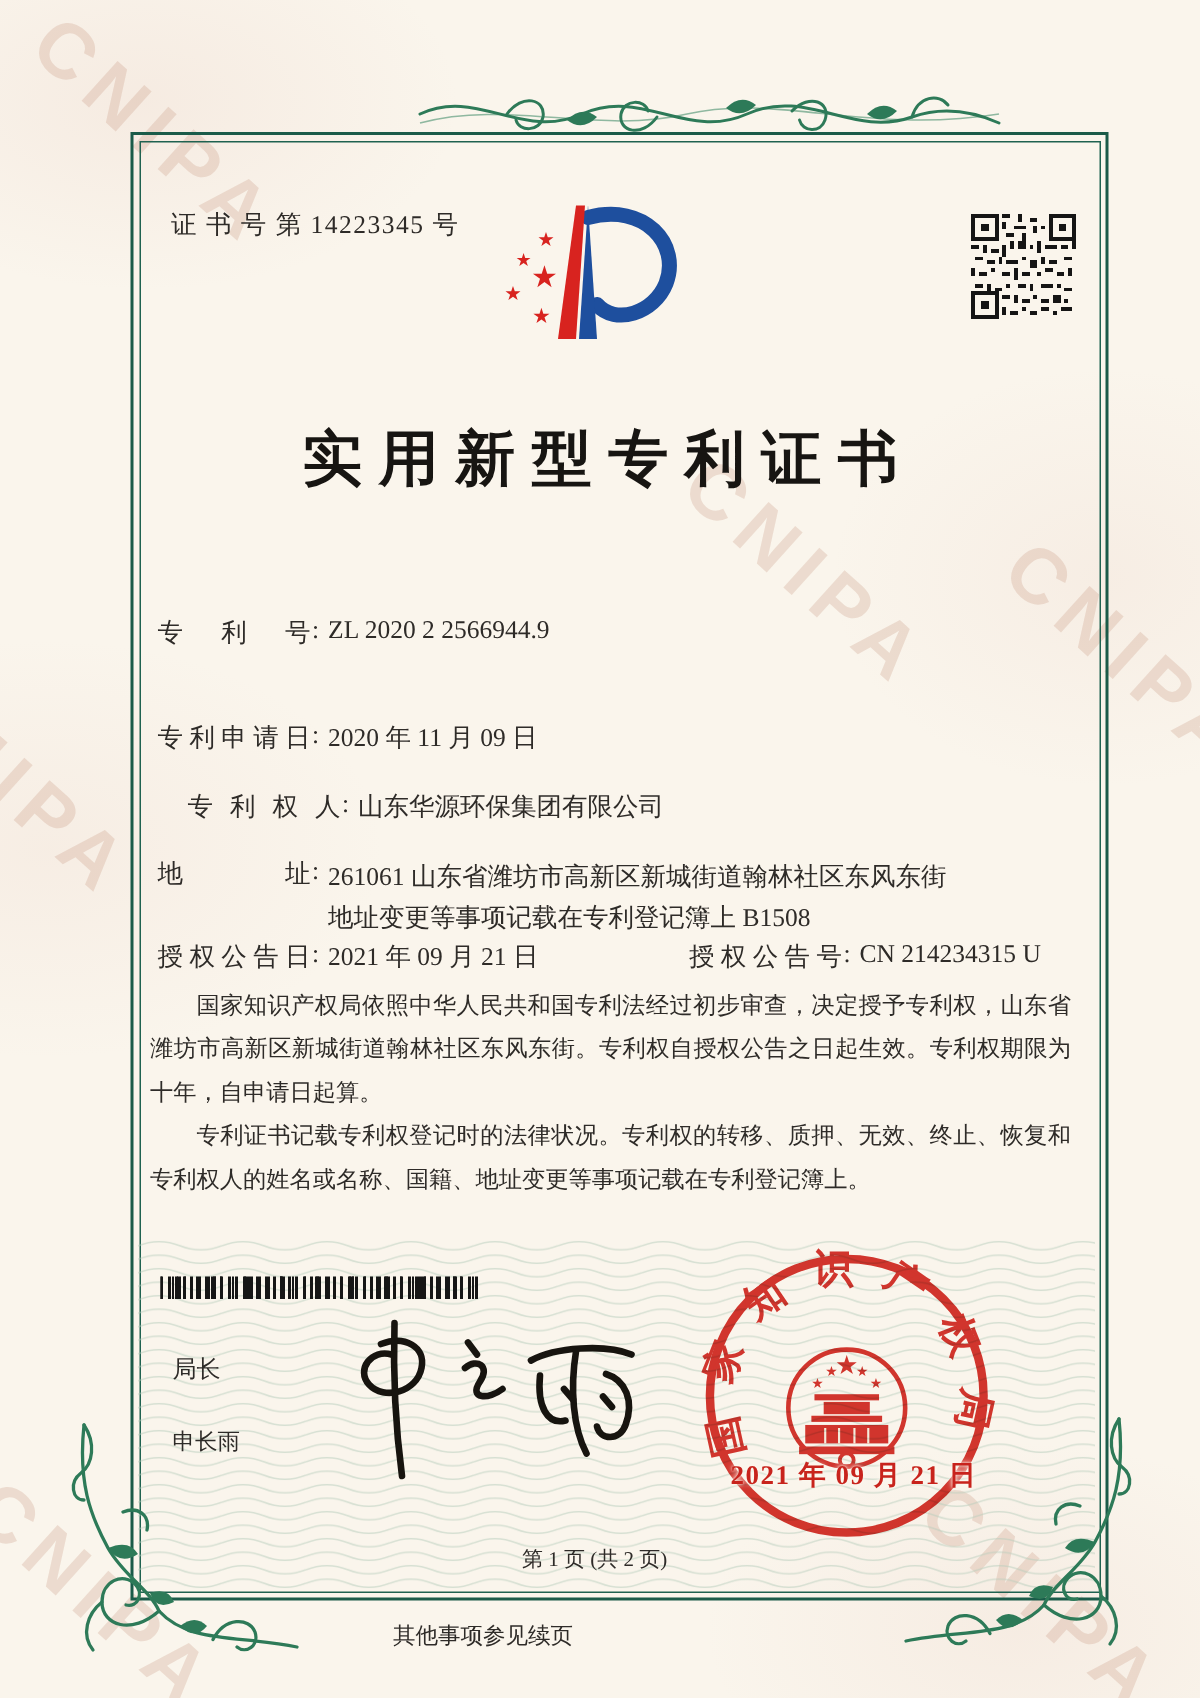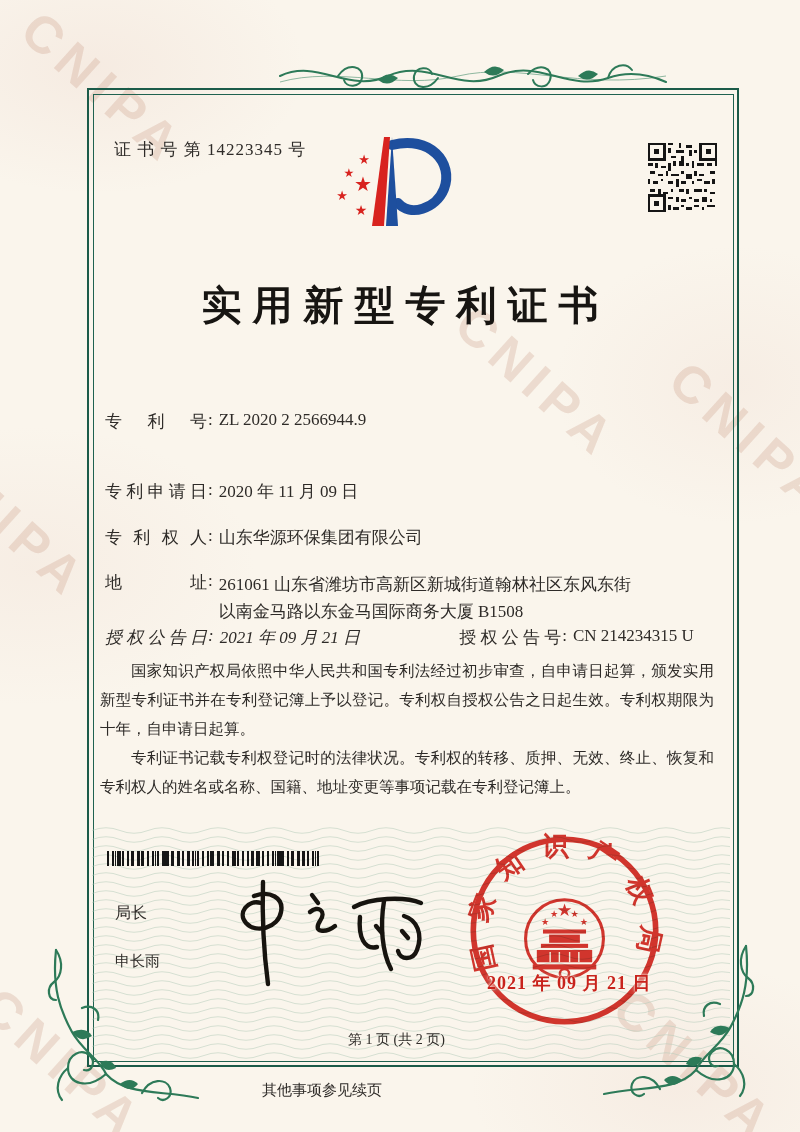--- a/index.html
+++ b/index.html
@@ -45,25 +45,25 @@
   .qr{position:absolute;left:645px;top:140px;z-index:4;}
   .title{
     position:absolute;left:0;width:800px;top:242px;text-align:center;
     font-size:40px;font-weight:bold;letter-spacing:11px;text-indent:11px;color:#171512;z-index:4;margin-top:36px;
   }
   
   .field{position:absolute;left:105px;font-size:17px;z-index:4;white-space:nowrap;}
   .field .lab{display:inline-block;width:102px;text-align:justify;text-align-last:justify;vertical-align:top;}
   .field .colon{display:inline-block;margin:0 6px 0 1px;}
   .field .val{display:inline-block;vertical-align:top;}
-  .f1{top:344px;} .f2{top:389px;} .f3{top:410px;} .f4{top:480px;} .f5{top:526px;}
+  .f1{top:344px;} .f2{top:389px;} .f3{top:410px;} .f4{top:480px;} .f5{top:526px;margin-left:20px;}
   .f6{top:571px;} .f6 .val{white-space:normal;width:470px;line-height:27px;}
   .f7{top:626px;}
   .pair{display:inline-block;vertical-align:top;}
-  .pair1{width:350px;font-style:italic;}
+  .pair1{width:350px;}
   
   .body-text{
     position:absolute;left:100px;top:656px;width:614px;font-size:15.5px;line-height:29px;
     text-align:justify;z-index:4;
   }
   .body-text p{margin:0;text-indent:2em;}
   
   .barcode{
     position:absolute;left:107px;top:851px;width:212px;height:15px;z-index:4;
     background:
@@ -193,33 +193,33 @@
   <div class="field f3">
     <span class="lab">专利号</span><span class="colon">:</span><span class="val">ZL 2020 2 2566944.9</span>
   </div>
   <div class="field f4">
     <span class="lab">专利申请日</span><span class="colon">:</span><span class="val">2020 年 11 月 09 日</span>
   </div>
   <div class="field f5">
     <span class="lab">专利权人</span><span class="colon">:</span><span class="val">山东华源环保集团有限公司</span>
   </div>
   <div class="field f6">
-    <span class="lab">地址</span><span class="colon">:</span><span class="val"><span>261061 山东省潍坊市高新区新城街道翰林社区东风东街</span><br><span>以南金马路以东金马国际商务大厦 B1508</span></span>
+    <span class="lab">地址</span><span class="colon">:</span><span class="val"><span>261061 山东省潍坊市高新区新城街道翰林社区东风东街</span><br><span>地址变更等事项记载在专利登记簿上 B1508</span></span>
   </div>
   <div class="field f7">
     <span class="pair pair1">
       <span class="lab">授权公告日</span><span class="colon">:</span><span class="val">2021 年 09 月 21 日</span>
     </span>
     <span class="pair">
       <span class="lab">授权公告号</span><span class="colon">:</span><span class="val">CN 214234315 U</span>
     </span>
   </div>
 
   <div class="body-text">
-    <p>国家知识产权局依照中华人民共和国专利法经过初步审查，自申请日起算，颁发实用新型专利证书并在专利登记簿上予以登记。专利权自授权公告之日起生效。专利权期限为十年，自申请日起算。</p>
+    <p>国家知识产权局依照中华人民共和国专利法经过初步审查，决定授予专利权，山东省潍坊市高新区新城街道翰林社区东风东街。专利权自授权公告之日起生效。专利权期限为十年，自申请日起算。</p>
     <p>专利证书记载专利权登记时的法律状况。专利权的转移、质押、无效、终止、恢复和专利权人的姓名或名称、国籍、地址变更等事项记载在专利登记簿上。</p>
   </div>
 
   <div class="barcode"></div>
 
   <div class="sig-role">局长</div>
   <div class="sig-name">申长雨</div>
   <svg class="sig-svg" width="230" height="115" viewBox="0 0 230 115">
     <g fill="none" stroke="#17140f" stroke-width="4.4" stroke-linecap="round" stroke-linejoin="round">
       <path d="M46,20 C 62,14 76,22 73,36 C 70,52 48,58 38,47 C 29,37 40,23 53,27"></path>

